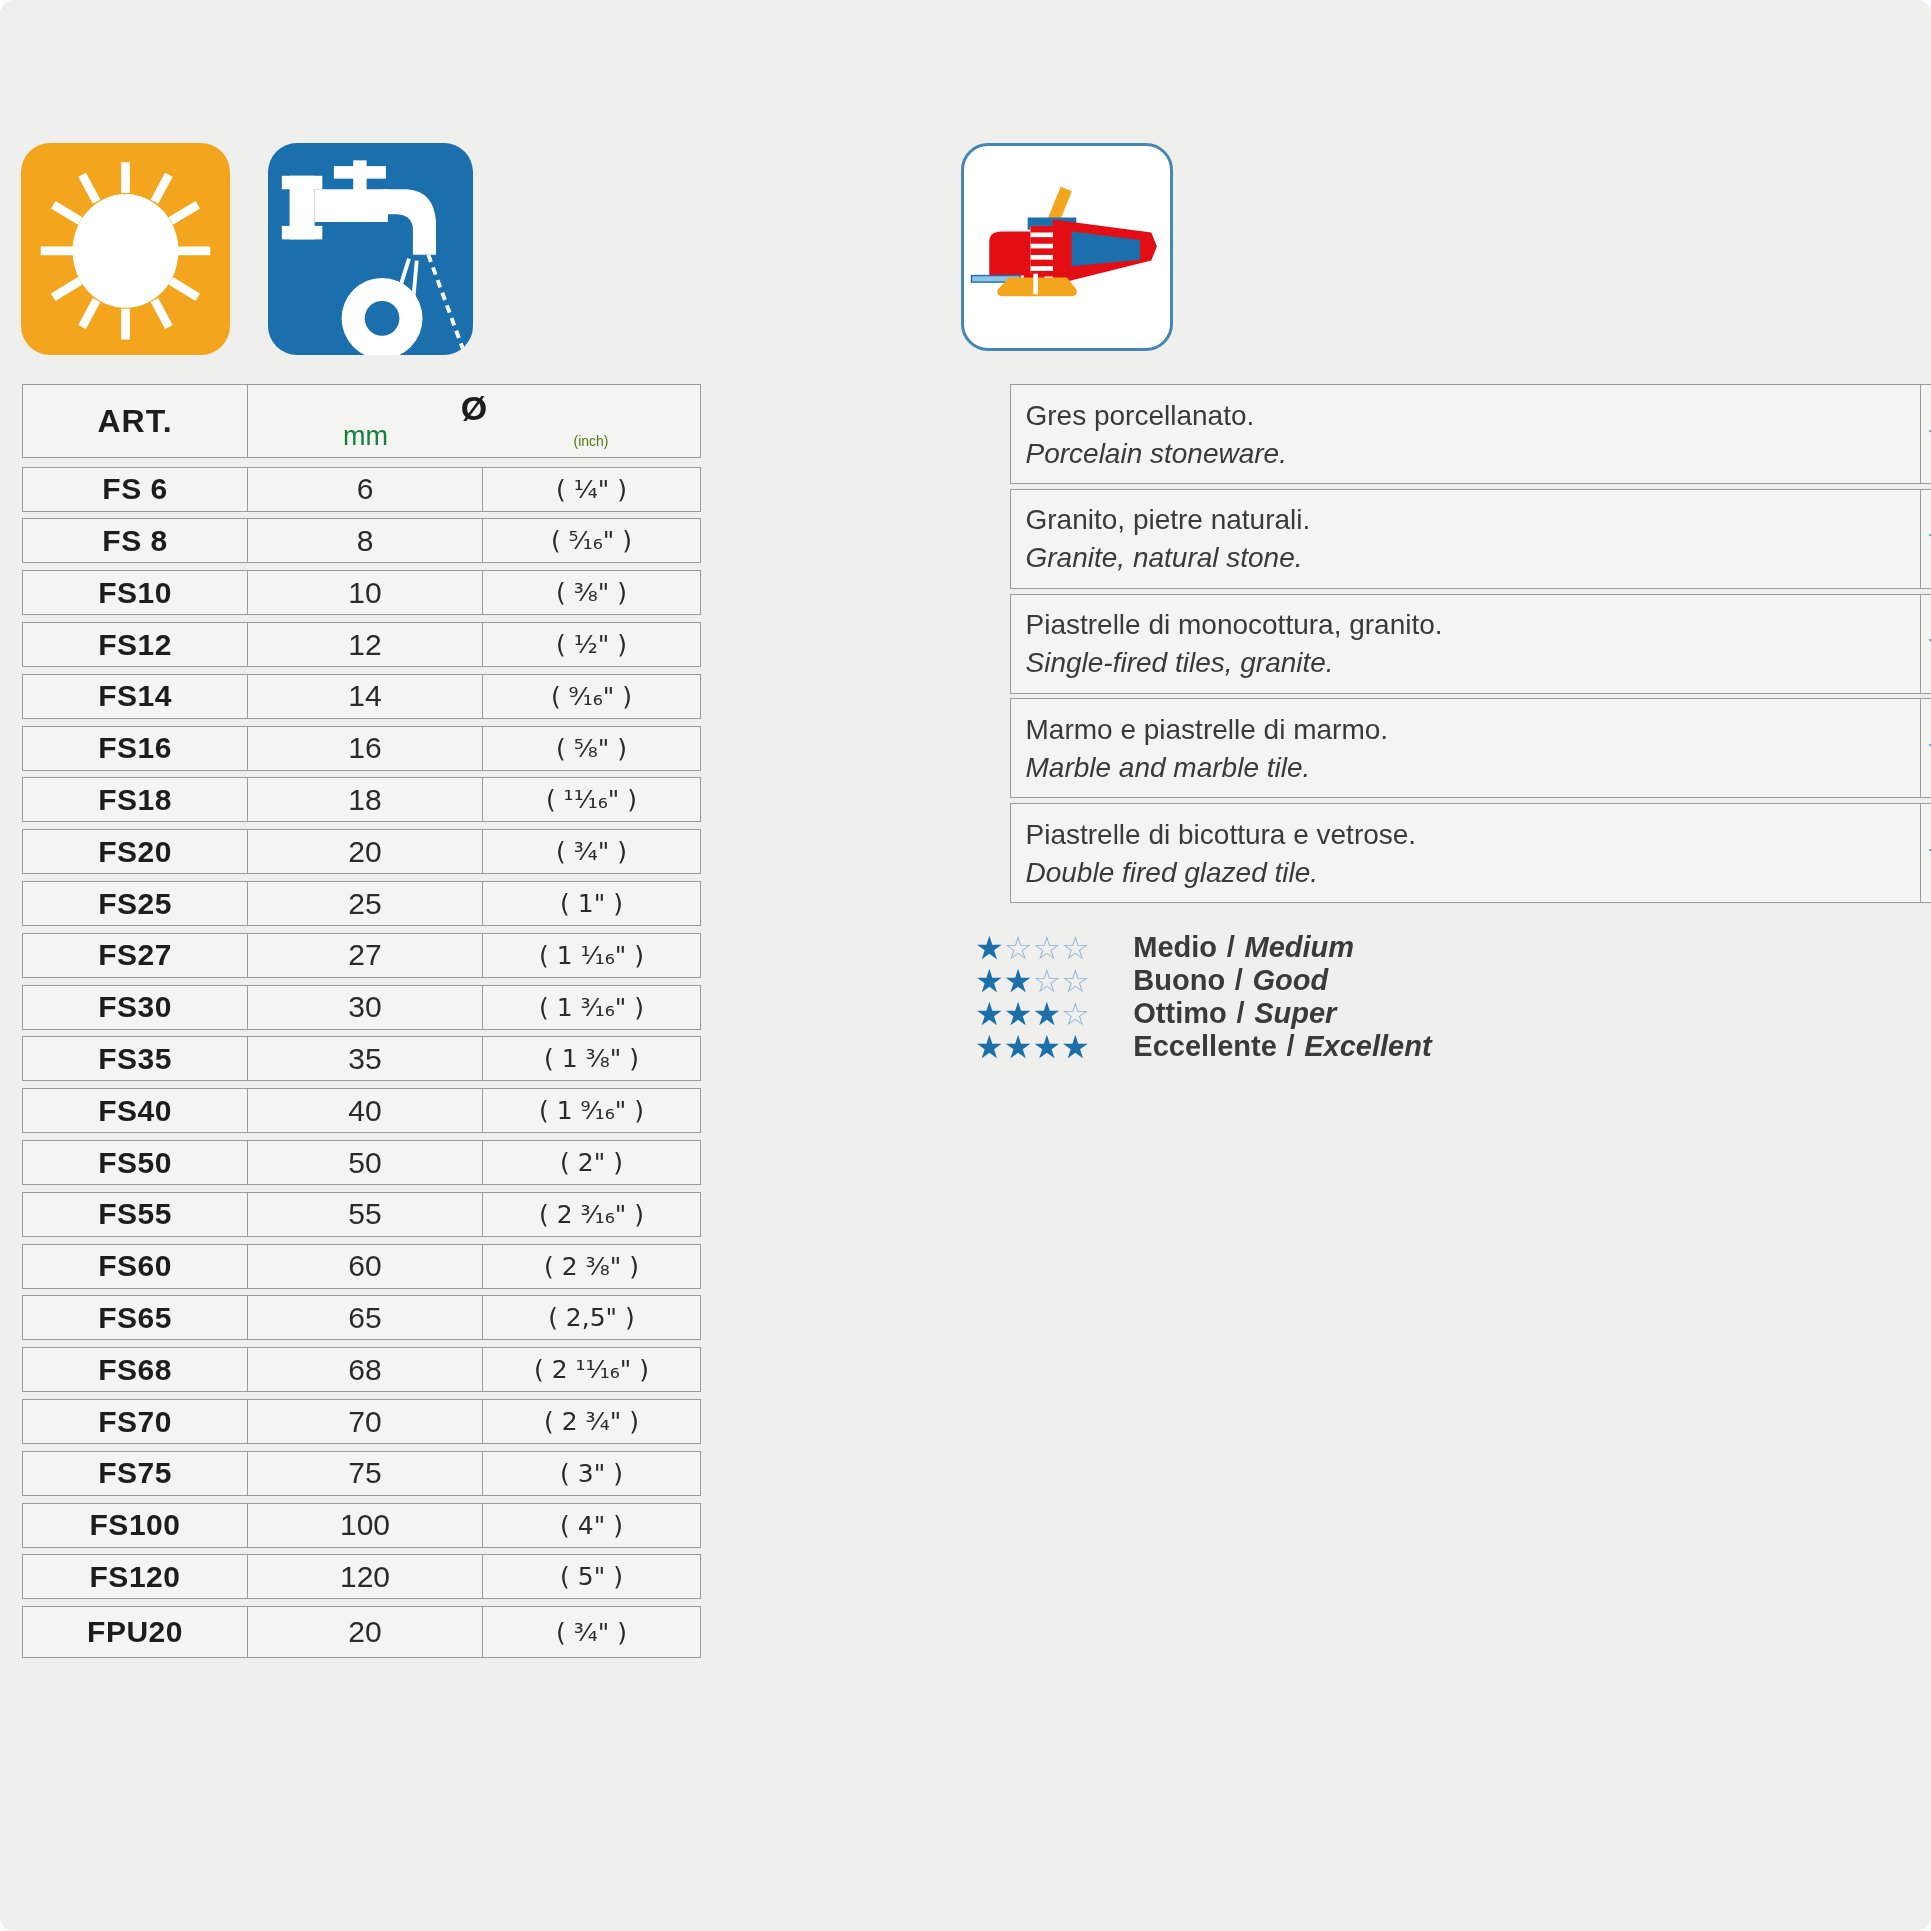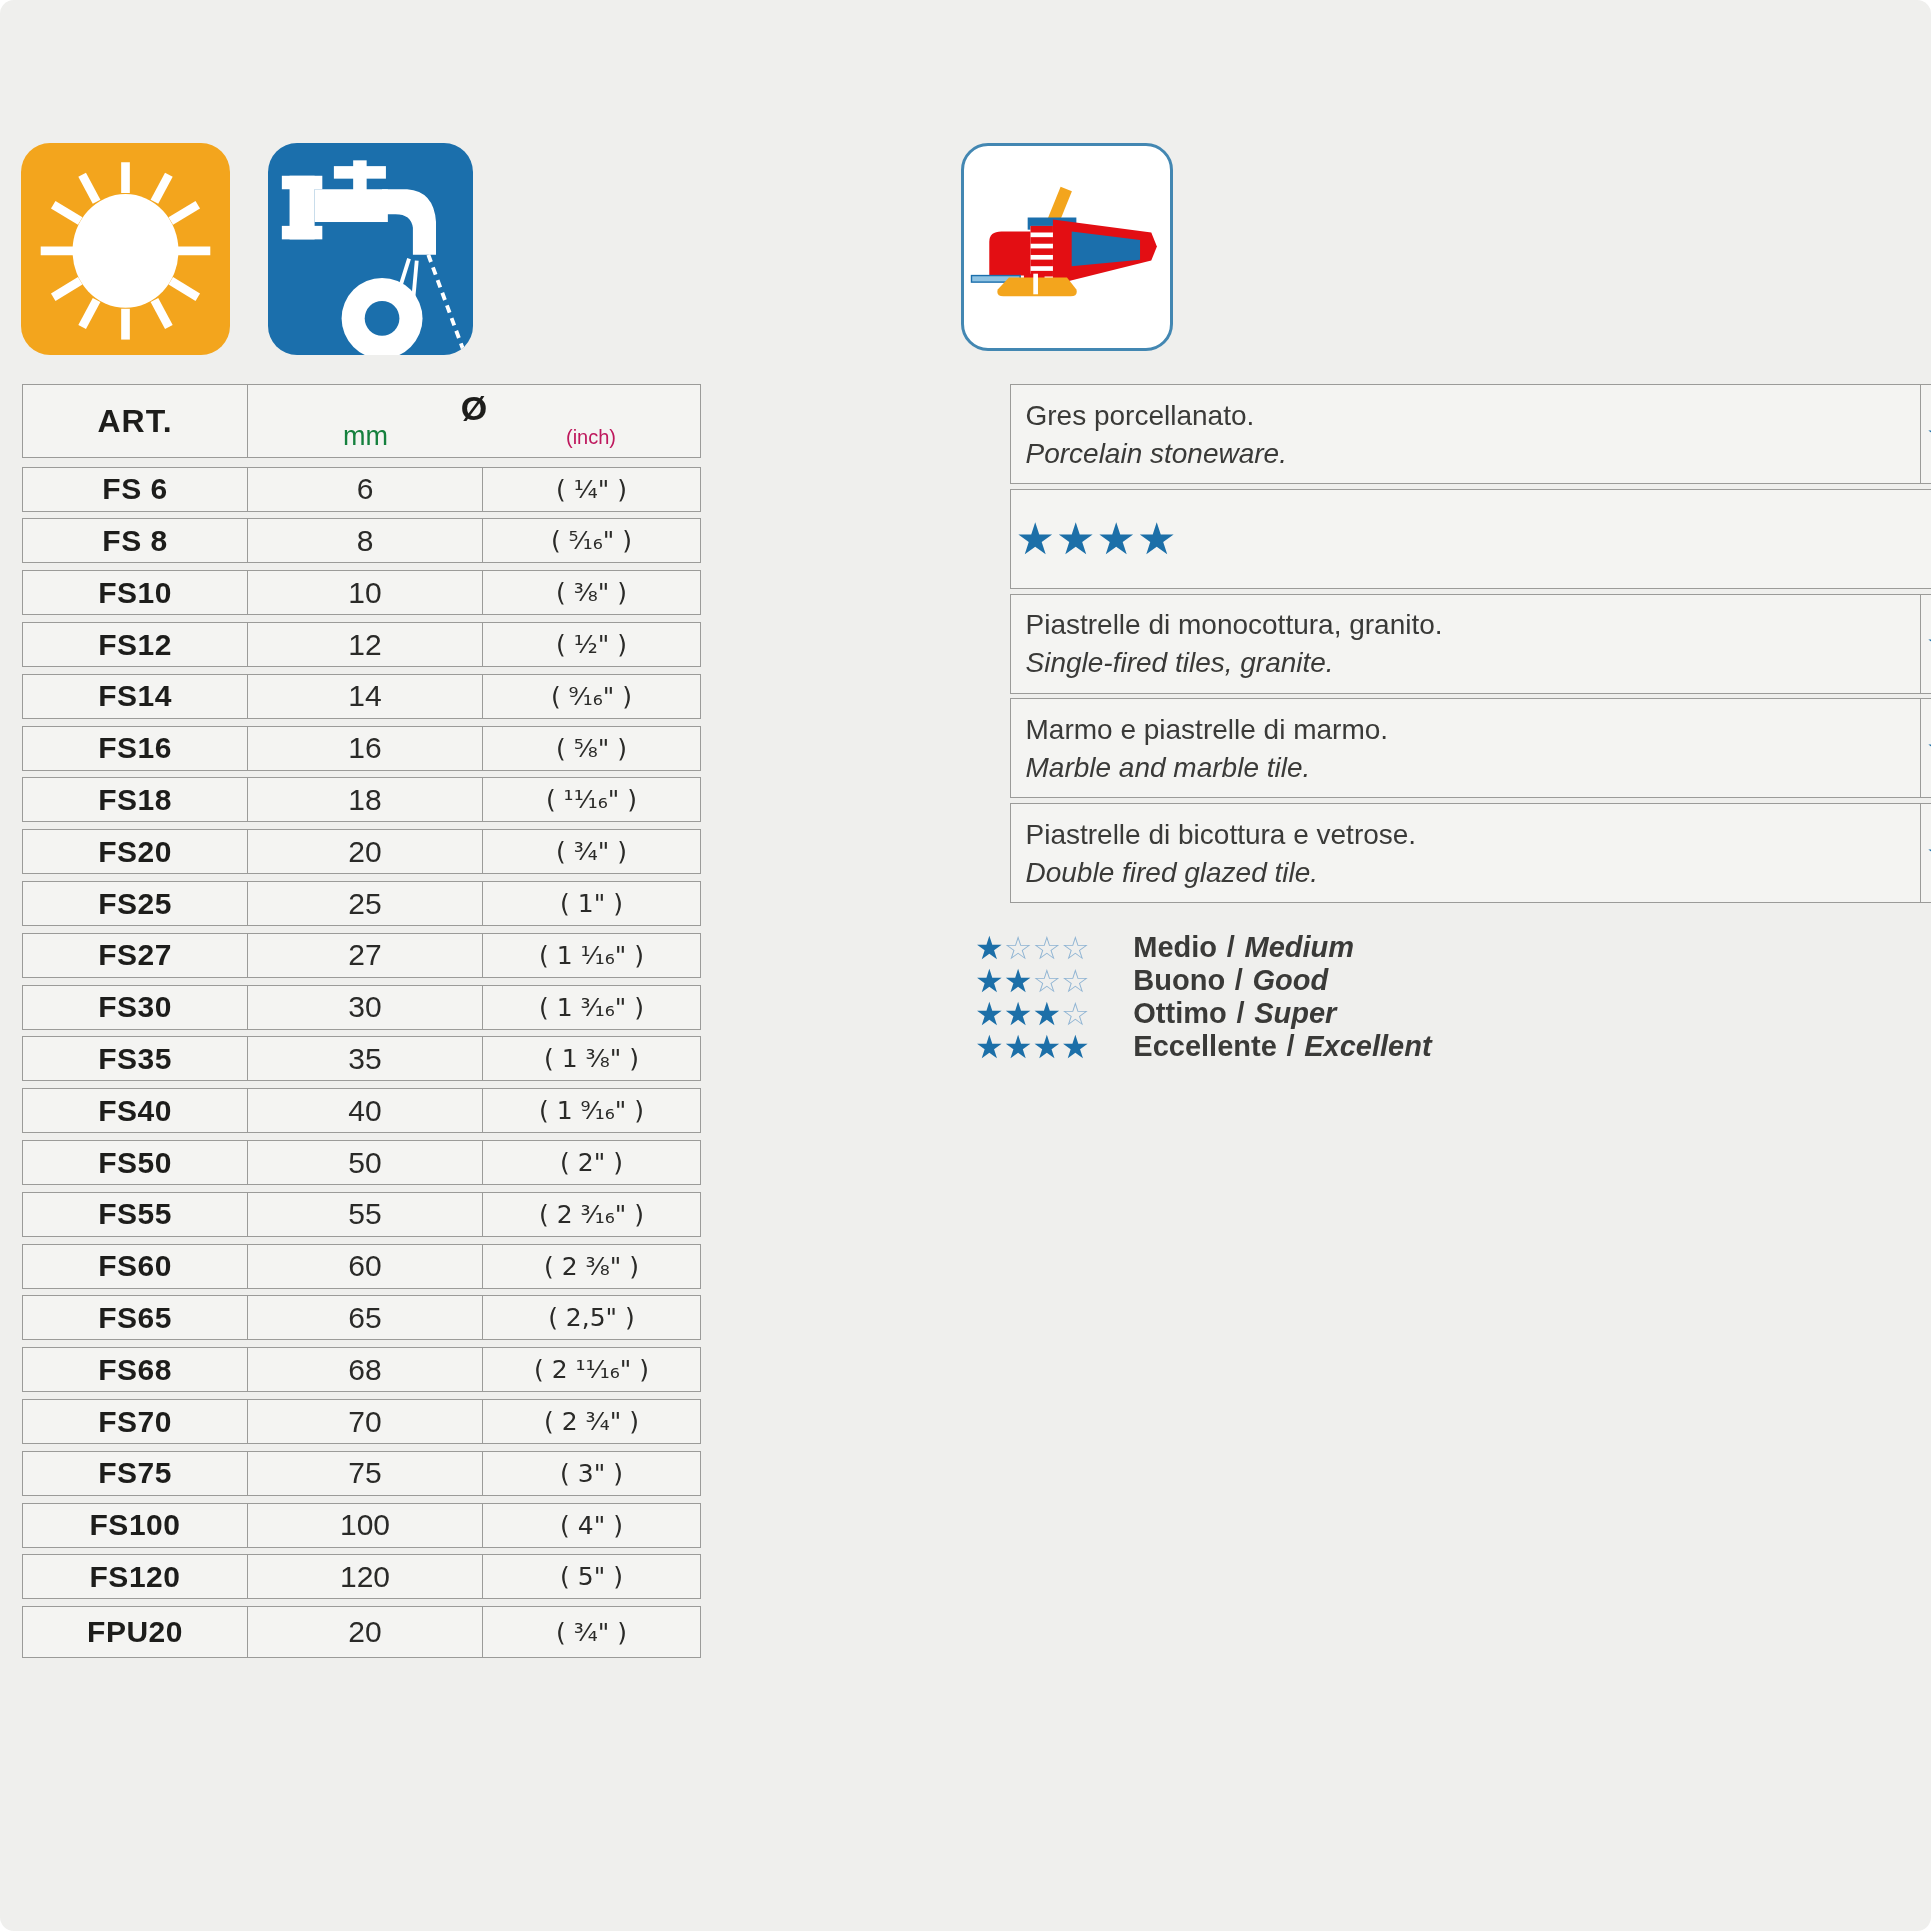--- a/index.html
+++ b/index.html
@@ -16,21 +16,21 @@
 
   
   .size-table{position:absolute;left:22px;top:384px;width:679px;}
   .box{border:1px solid #9B9B99;background:#F4F4F2;box-sizing:border-box;}
   .hdr{height:74px;margin-bottom:8.7px;display:flex;}
   .hdr-art{width:224px;border-right:1px solid #9B9B99;display:flex;align-items:center;justify-content:center;
            font-weight:bold;font-size:32px;letter-spacing:1px;}
   .hdr-right{flex:1;position:relative;}
   .hdr-dia{position:absolute;top:3.9px;left:0;right:0;text-align:center;font-weight:bold;font-size:34px;}
   .hdr-mm{position:absolute;bottom:4.8px;left:0;width:235px;text-align:center;font-size:27px;color:#15803d;}
-  .hdr-inch{position:absolute;bottom:7.7px;right:0;width:218px;text-align:center;font-size:20px;color:#be185d;}
+  .hdr-inch{position:absolute;bottom:7.7px;right:0;width:218px;text-align:center;font-size:14px;color:#4d7c0f;}
 
   .srow{height:45px;margin-bottom:6.8px;display:flex;align-items:stretch;}
   .c-art{width:224px;border-right:1px solid #9B9B99;display:flex;align-items:center;justify-content:center;
          font-weight:bold;font-size:30px;letter-spacing:0.5px;}
   .c-mm{width:234px;border-right:1px solid #9B9B99;display:flex;align-items:center;justify-content:center;
         font-size:30px;color:#2A2A28;}
   .c-in{flex:1;display:flex;align-items:center;justify-content:center;
         font-family:"DejaVu Sans",sans-serif;font-size:25px;color:#2A2A28;}
 
   .banner{margin-top:22px;height:100px;background:#E30E13;color:#FFFFFF;
@@ -261,20 +261,24 @@
       <div class="r-text">
         <div class="r-it">Gres porcellanato.</div>
         <div class="r-en">Porcelain stoneware.</div>
       </div>
       <div class="r-stars">
           <span class="star-f">★★★★</span>
           <span class="star-e"></span>
         </div>
     </div>
     <div class="box rrow">
+      <div class="r-text">
+        <div class="r-it">Granito, pietre naturali.</div>
+        <div class="r-en">Granite, natural stone.</div>
+      </div>
       <div class="r-stars">
           <span class="star-f">★★★★</span>
           <span class="star-e"></span>
         </div>
     </div>
     <div class="box rrow">
       <div class="r-text">
         <div class="r-it">Piastrelle di monocottura, granito.</div>
         <div class="r-en">Single-fired tiles, granite.</div>
       </div>

